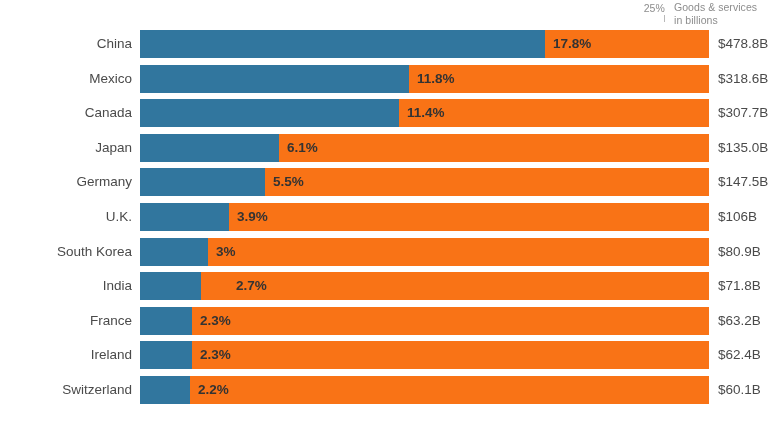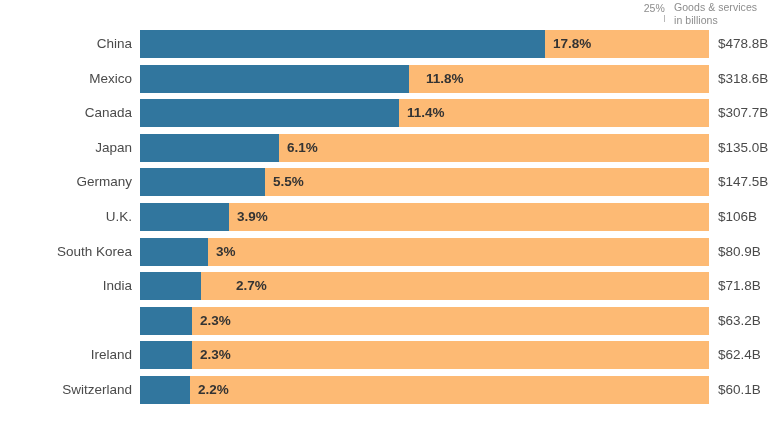--- a/index.html
+++ b/index.html
@@ -87,21 +87,21 @@
     color: #4a4a4a;
     white-space: nowrap;
     overflow: hidden;
   }
   .track {
     position: absolute;
     left: 96px;
     top: 0;
     width: 569px;
     height: 28px;
-    background: #fdba74;
+    background: #f97316;
   }
   .bar {
     position: absolute;
     left: 0;
     top: 0;
     height: 28px;
     background: #31769e;
   }
   .pct {
     position: absolute;
@@ -145,21 +145,21 @@
         <div class="track">
           <div class="bar" style="width: 405px;"></div>
           <div class="pct" style="left: 405px;">17.8%</div>
         </div>
         <div class="value">$478.8B</div>
       </div>
       <div class="row">
         <div class="row-label">Mexico</div>
         <div class="track">
           <div class="bar" style="width: 269px;"></div>
-          <div class="pct" style="left: 278px;">11.8%</div>
+          <div class="pct" style="left: 269px;">11.8%</div>
         </div>
         <div class="value">$318.6B</div>
       </div>
       <div class="row">
         <div class="row-label">Canada</div>
         <div class="track">
           <div class="bar" style="width: 259px;"></div>
           <div class="pct" style="left: 259px;">11.4%</div>
         </div>
         <div class="value">$307.7B</div>
@@ -198,20 +198,21 @@
       </div>
       <div class="row">
         <div class="row-label">India</div>
         <div class="track">
           <div class="bar" style="width: 61px;"></div>
           <div class="pct" style="left: 61px; margin-left: 27px;">2.7%</div>
         </div>
         <div class="value">$71.8B</div>
       </div>
       <div class="row">
+        <div class="row-label">France</div>
         <div class="track">
           <div class="bar" style="width: 52px;"></div>
           <div class="pct" style="left: 52px;">2.3%</div>
         </div>
         <div class="value">$63.2B</div>
       </div>
       <div class="row">
         <div class="row-label">Ireland</div>
         <div class="track">
           <div class="bar" style="width: 52px;"></div>

